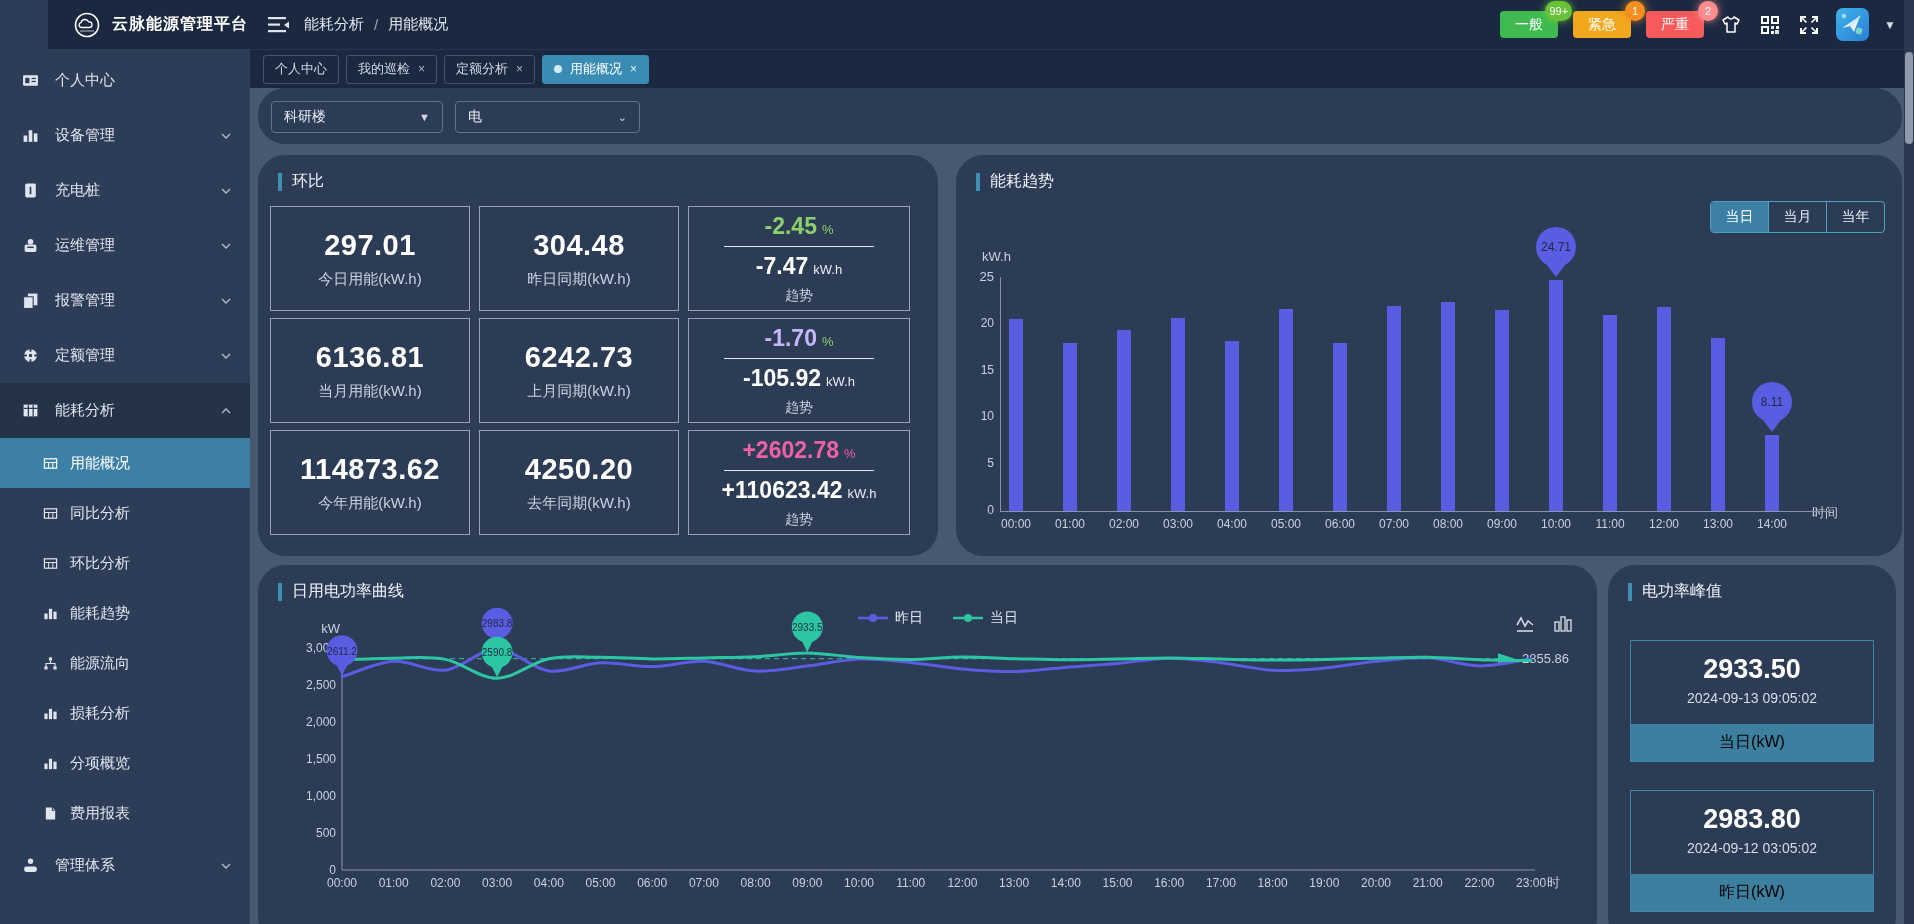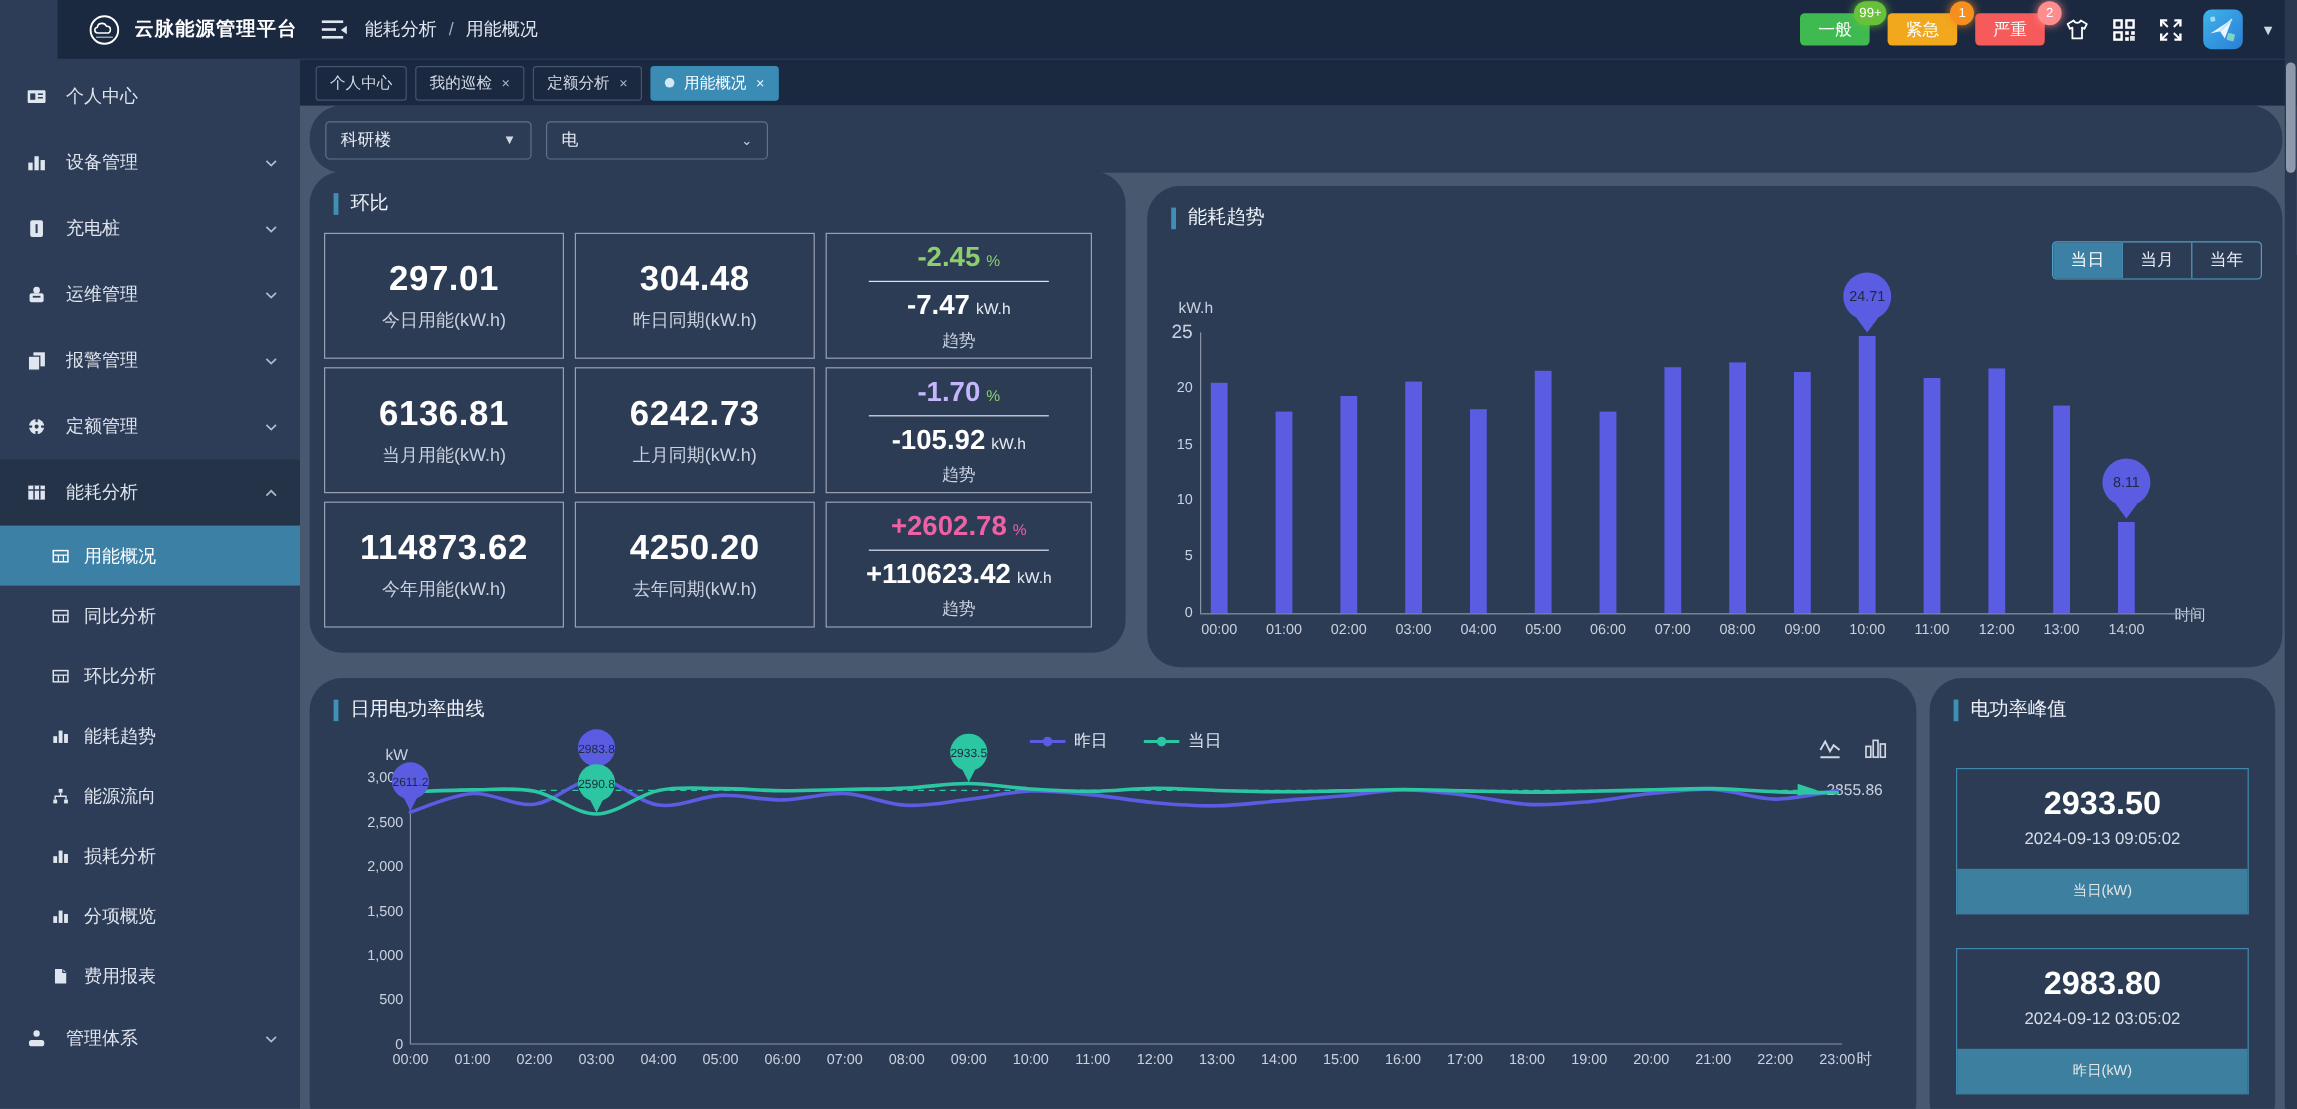--- a/index.html
+++ b/index.html
@@ -41,21 +41,21 @@
   .tab-close{font-size:12px;color:#aab4c6;line-height:1;}
   .tab.active .tab-close{color:#e8f4fb;}
   
   .card{position:absolute;background:#2d3c55;border-radius:27px;}
   .card-title{display:flex;align-items:center;gap:10px;padding:16px 0 0 20px;font-size:16px;color:#eef2f8;}
   .accent{width:4px;height:18px;background:#4090b5;flex:none;}
   .filter-card{left:8px;top:88px;width:1644px;height:56px;}
   .select{position:absolute;top:13px;height:32px;border:1px solid #5f718c;border-radius:4px;display:flex;align-items:center;padding:0 12px;color:#e6ecf5;font-size:14px;box-sizing:border-box;cursor:pointer;}
   .select .sel-caret{margin-left:auto;color:#cfd7e3;font-size:11px;}
   
-  .huanbi-card{left:8px;top:143px;width:680px;height:401px;}
+  .huanbi-card{left:8px;top:155px;width:680px;height:401px;}
   .stat-grid{position:absolute;left:12px;top:51px;display:grid;grid-template-columns:200px 200px 222px;grid-auto-rows:105px;gap:7px 9px;}
   .stat-box{border:1px solid #99a1b1;display:flex;flex-direction:column;align-items:center;justify-content:center;box-sizing:border-box;}
   .stat-value{font-size:29px;font-weight:bold;color:#fff;letter-spacing:.5px;}
   .stat-label{font-size:15px;color:#c9d1df;margin-top:8px;}
   .pct-row{font-size:23px;font-weight:bold;}
   .pct-unit{font-size:13px;margin-left:5px;font-weight:normal;}
   .sep-line{width:150px;border-top:1px solid #dfe4ee;margin:6px 0;}
   .abs-row{color:#fff;font-size:23px;font-weight:bold;}
   .abs-unit{font-size:13px;font-weight:normal;color:#e7ebf3;margin-left:5px;}
   .trend-label{font-size:14px;color:#c9d1df;margin-top:7px;}
@@ -73,21 +73,21 @@
   .line-card{left:8px;top:565px;width:1339px;height:380px;}
   .legend{position:absolute;left:420px;top:44px;width:520px;display:flex;justify-content:center;gap:30px;}
   .legend-item{display:flex;align-items:center;gap:7px;font-size:14px;color:#dfe5ee;cursor:pointer;}
   .chart-toggles{position:absolute;right:24px;top:48px;display:flex;gap:18px;}
   .chart-toggles svg{width:20px;height:20px;cursor:pointer;}
   
   .peak-card{left:1358px;top:565px;width:288px;height:380px;}
   .peak-box{position:absolute;left:22px;width:244px;height:122px;border:1px solid #3f88ad;display:flex;flex-direction:column;box-sizing:border-box;}
   .peak-value{font-size:27px;font-weight:bold;color:#fff;text-align:center;margin-top:13px;}
   .peak-time{font-size:14px;color:#d6dce8;text-align:center;margin-top:5px;}
-  .peak-btn{margin-top:auto;height:37px;background:#3c7f9f;color:#e5e5e5;font-size:12px;display:flex;align-items:center;justify-content:center;cursor:pointer;}
+  .peak-btn{margin-top:auto;height:37px;background:#3c7f9f;color:#000000;font-size:16px;display:flex;align-items:center;justify-content:center;cursor:pointer;}
   
   .scroll-track{position:absolute;right:0;top:0;width:10px;height:924px;background:#2b3950;}
   .scroll-thumb{position:absolute;right:1px;top:52px;width:8px;height:92px;border-radius:4px;background:#8e99ab;cursor:pointer;}
 </style>
 </head>
 <body>
 
 <div class="sidebar">
   <div class="logo-row">
     <svg width="26" height="26" viewBox="0 0 26 26">
@@ -407,21 +407,21 @@
     <div class="axis-unit" style="left:26px;top:94px;">kW.h</div>
     <div class="axis-unit" style="left:856px;top:349px;">时间</div>
     <div id="bar-plot" style="position:absolute;inset:0;">
         <div style="position: absolute; left: 44px; top: 122px; width: 1px; height: 234px; background: rgb(138, 147, 166);"></div>
         <div style="position: absolute; left: 44px; top: 356px; width: 830px; height: 1px; background: rgb(138, 147, 166);"></div>
         <div style="position: absolute; left: 0px; width: 38px; top: 348px; text-align: right; font-size: 12px; color: rgb(201, 209, 223);">0</div>
         <div style="position: absolute; left: 0px; width: 38px; top: 301.2px; text-align: right; font-size: 12px; color: rgb(201, 209, 223);">5</div>
         <div style="position: absolute; left: 0px; width: 38px; top: 254.4px; text-align: right; font-size: 12px; color: rgb(201, 209, 223);">10</div>
         <div style="position: absolute; left: 0px; width: 38px; top: 207.6px; text-align: right; font-size: 12px; color: rgb(201, 209, 223);">15</div>
         <div style="position: absolute; left: 0px; width: 38px; top: 160.8px; text-align: right; font-size: 12px; color: rgb(201, 209, 223);">20</div>
-        <div style="position: absolute; left: 0px; width: 38px; top: 114px; text-align: right; font-size: 16px; color: rgb(201, 209, 223);">25</div>
+        <div style="position: absolute; left: 0px; width: 38px; top: 114px; text-align: right; font-size: 13px; color: rgb(201, 209, 223);">25</div>
         <div style="position: absolute; left: 53px; top: 164.12px; width: 14px; height: 191.88px; background: rgb(90, 92, 226);"></div>
         <div style="position: absolute; left: 34px; top: 362px; width: 52px; text-align: center; font-size: 12px; color: rgb(201, 209, 223);">00:00</div>
         <div style="position: absolute; left: 107px; top: 187.52px; width: 14px; height: 168.48px; background: rgb(90, 92, 226);"></div>
         <div style="position: absolute; left: 88px; top: 362px; width: 52px; text-align: center; font-size: 12px; color: rgb(201, 209, 223);">01:00</div>
         <div style="position: absolute; left: 161px; top: 175.352px; width: 14px; height: 180.648px; background: rgb(90, 92, 226);"></div>
         <div style="position: absolute; left: 142px; top: 362px; width: 52px; text-align: center; font-size: 12px; color: rgb(201, 209, 223);">02:00</div>
         <div style="position: absolute; left: 215px; top: 163.184px; width: 14px; height: 192.816px; background: rgb(90, 92, 226);"></div>
         <div style="position: absolute; left: 196px; top: 362px; width: 52px; text-align: center; font-size: 12px; color: rgb(201, 209, 223);">03:00</div>
         <div style="position: absolute; left: 269px; top: 185.648px; width: 14px; height: 170.352px; background: rgb(90, 92, 226);"></div>
         <div style="position: absolute; left: 250px; top: 362px; width: 52px; text-align: center; font-size: 12px; color: rgb(201, 209, 223);">04:00</div>

